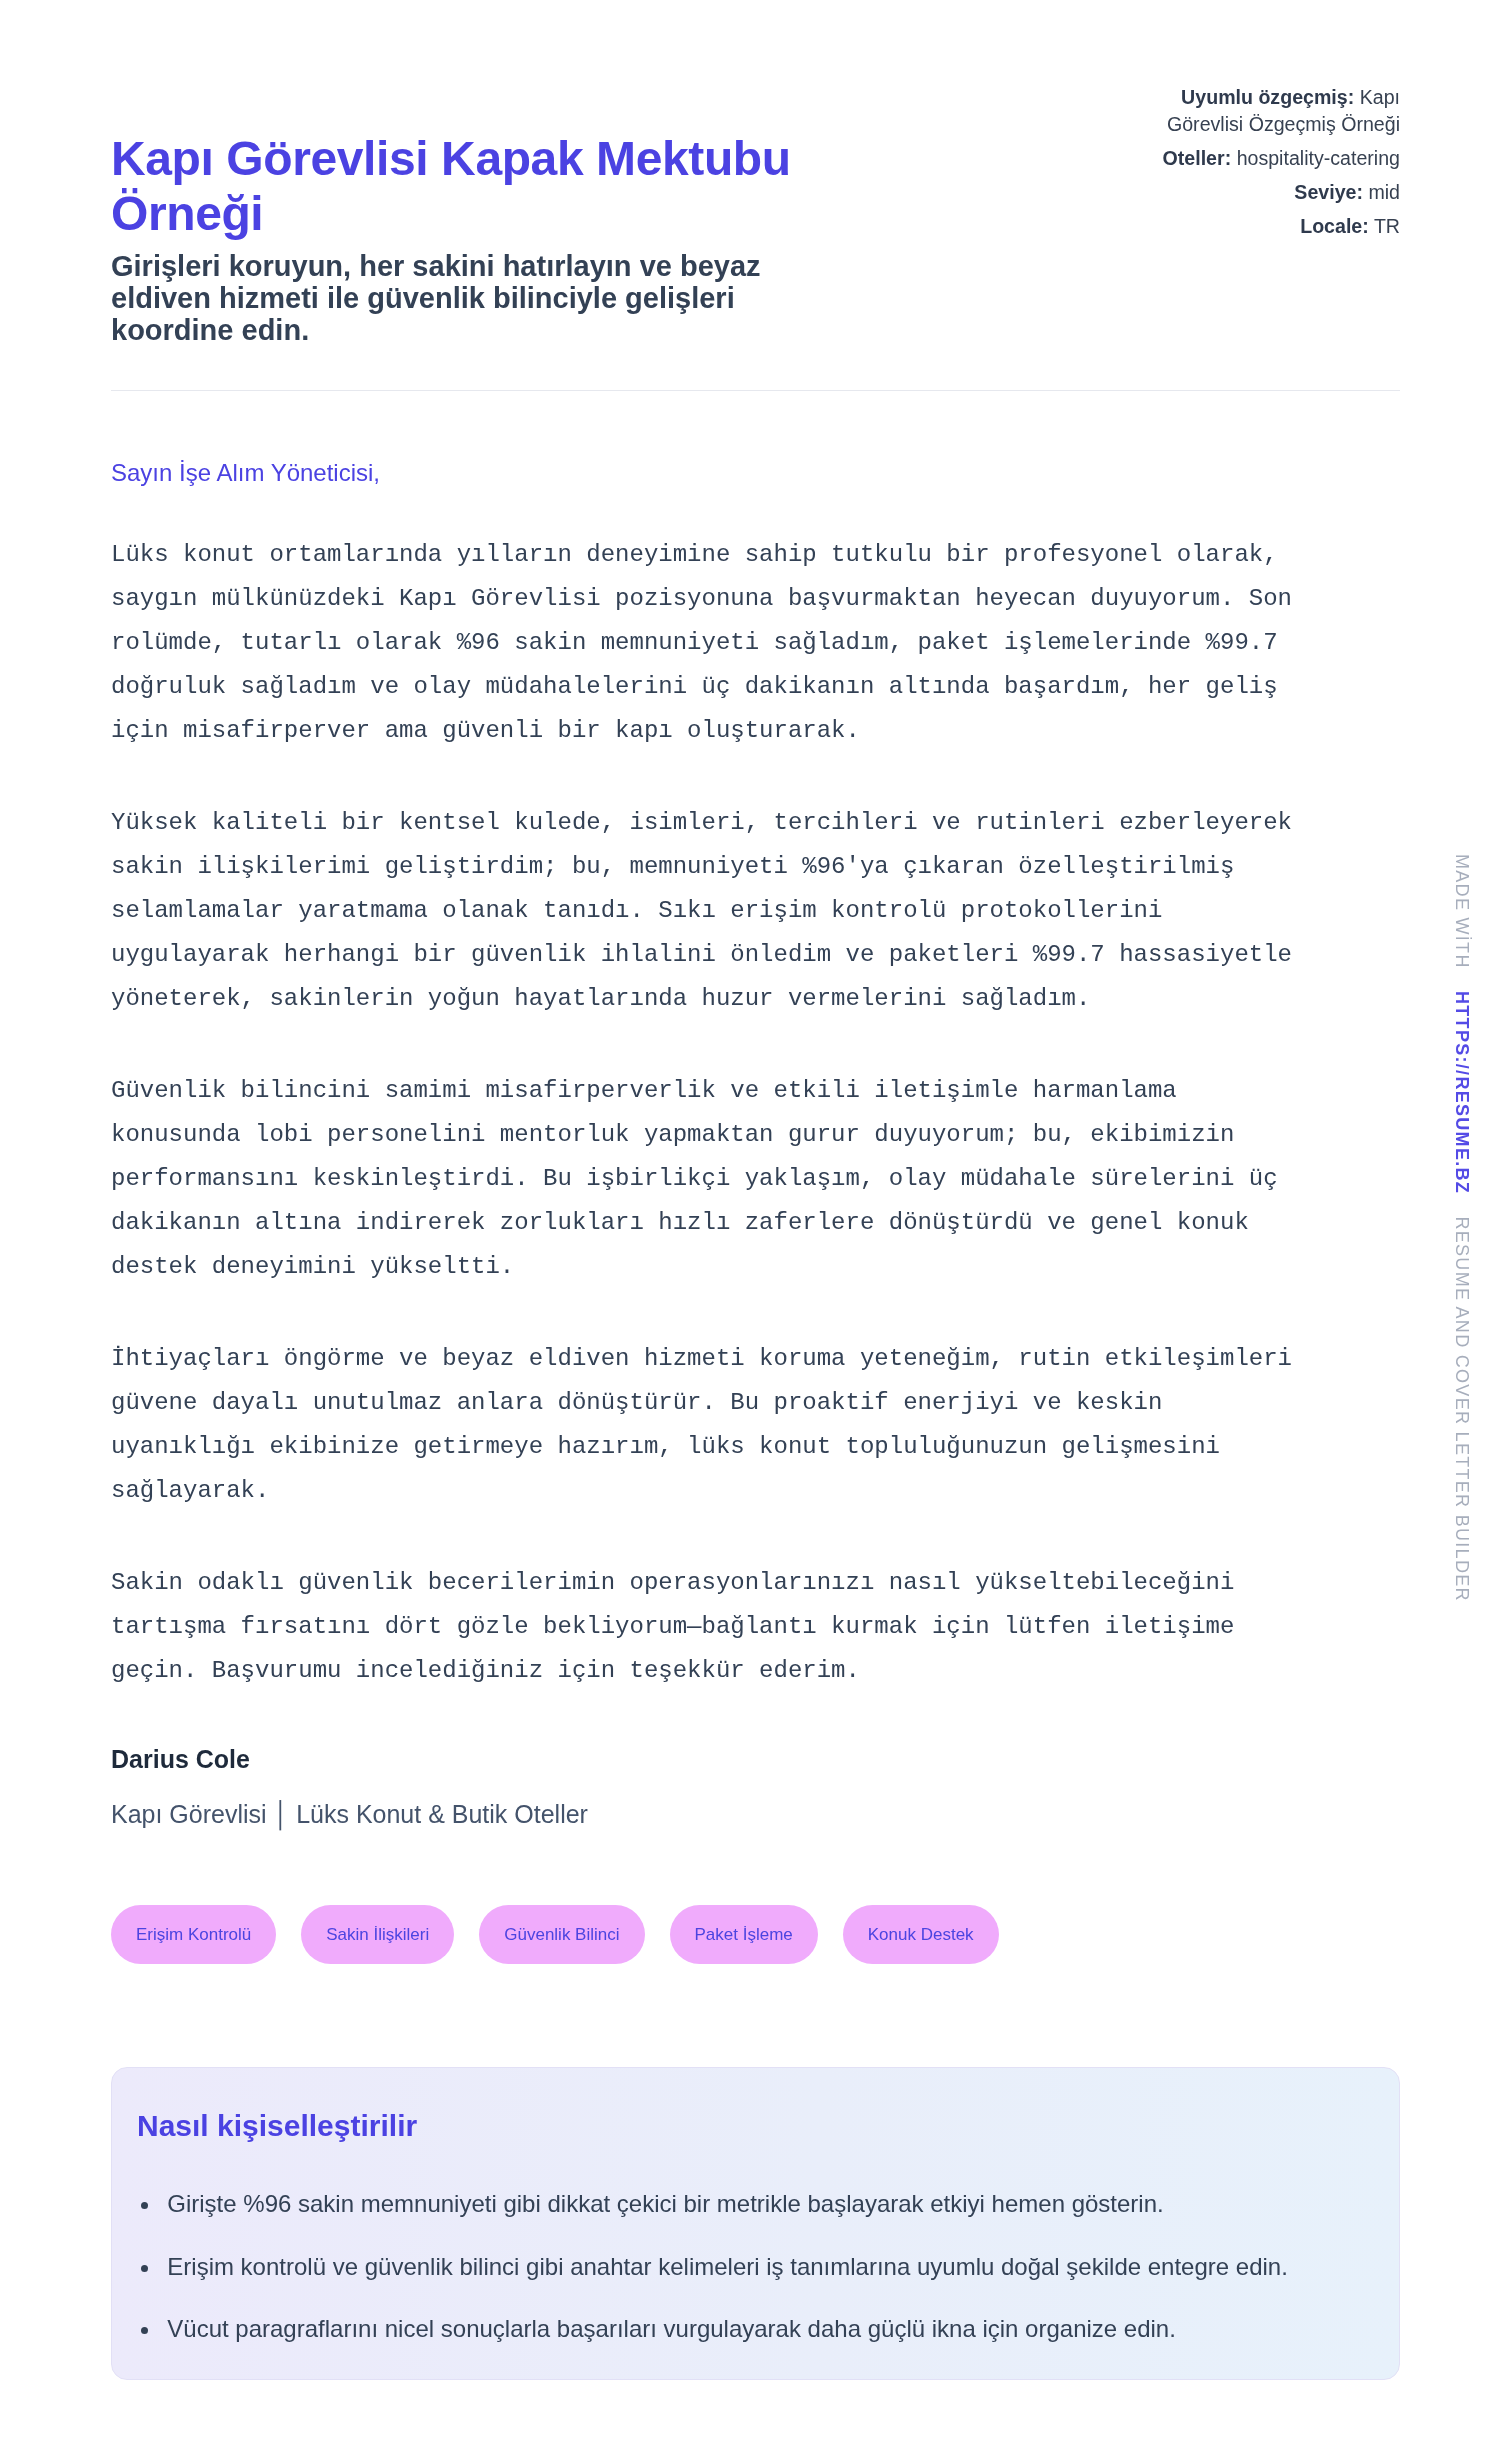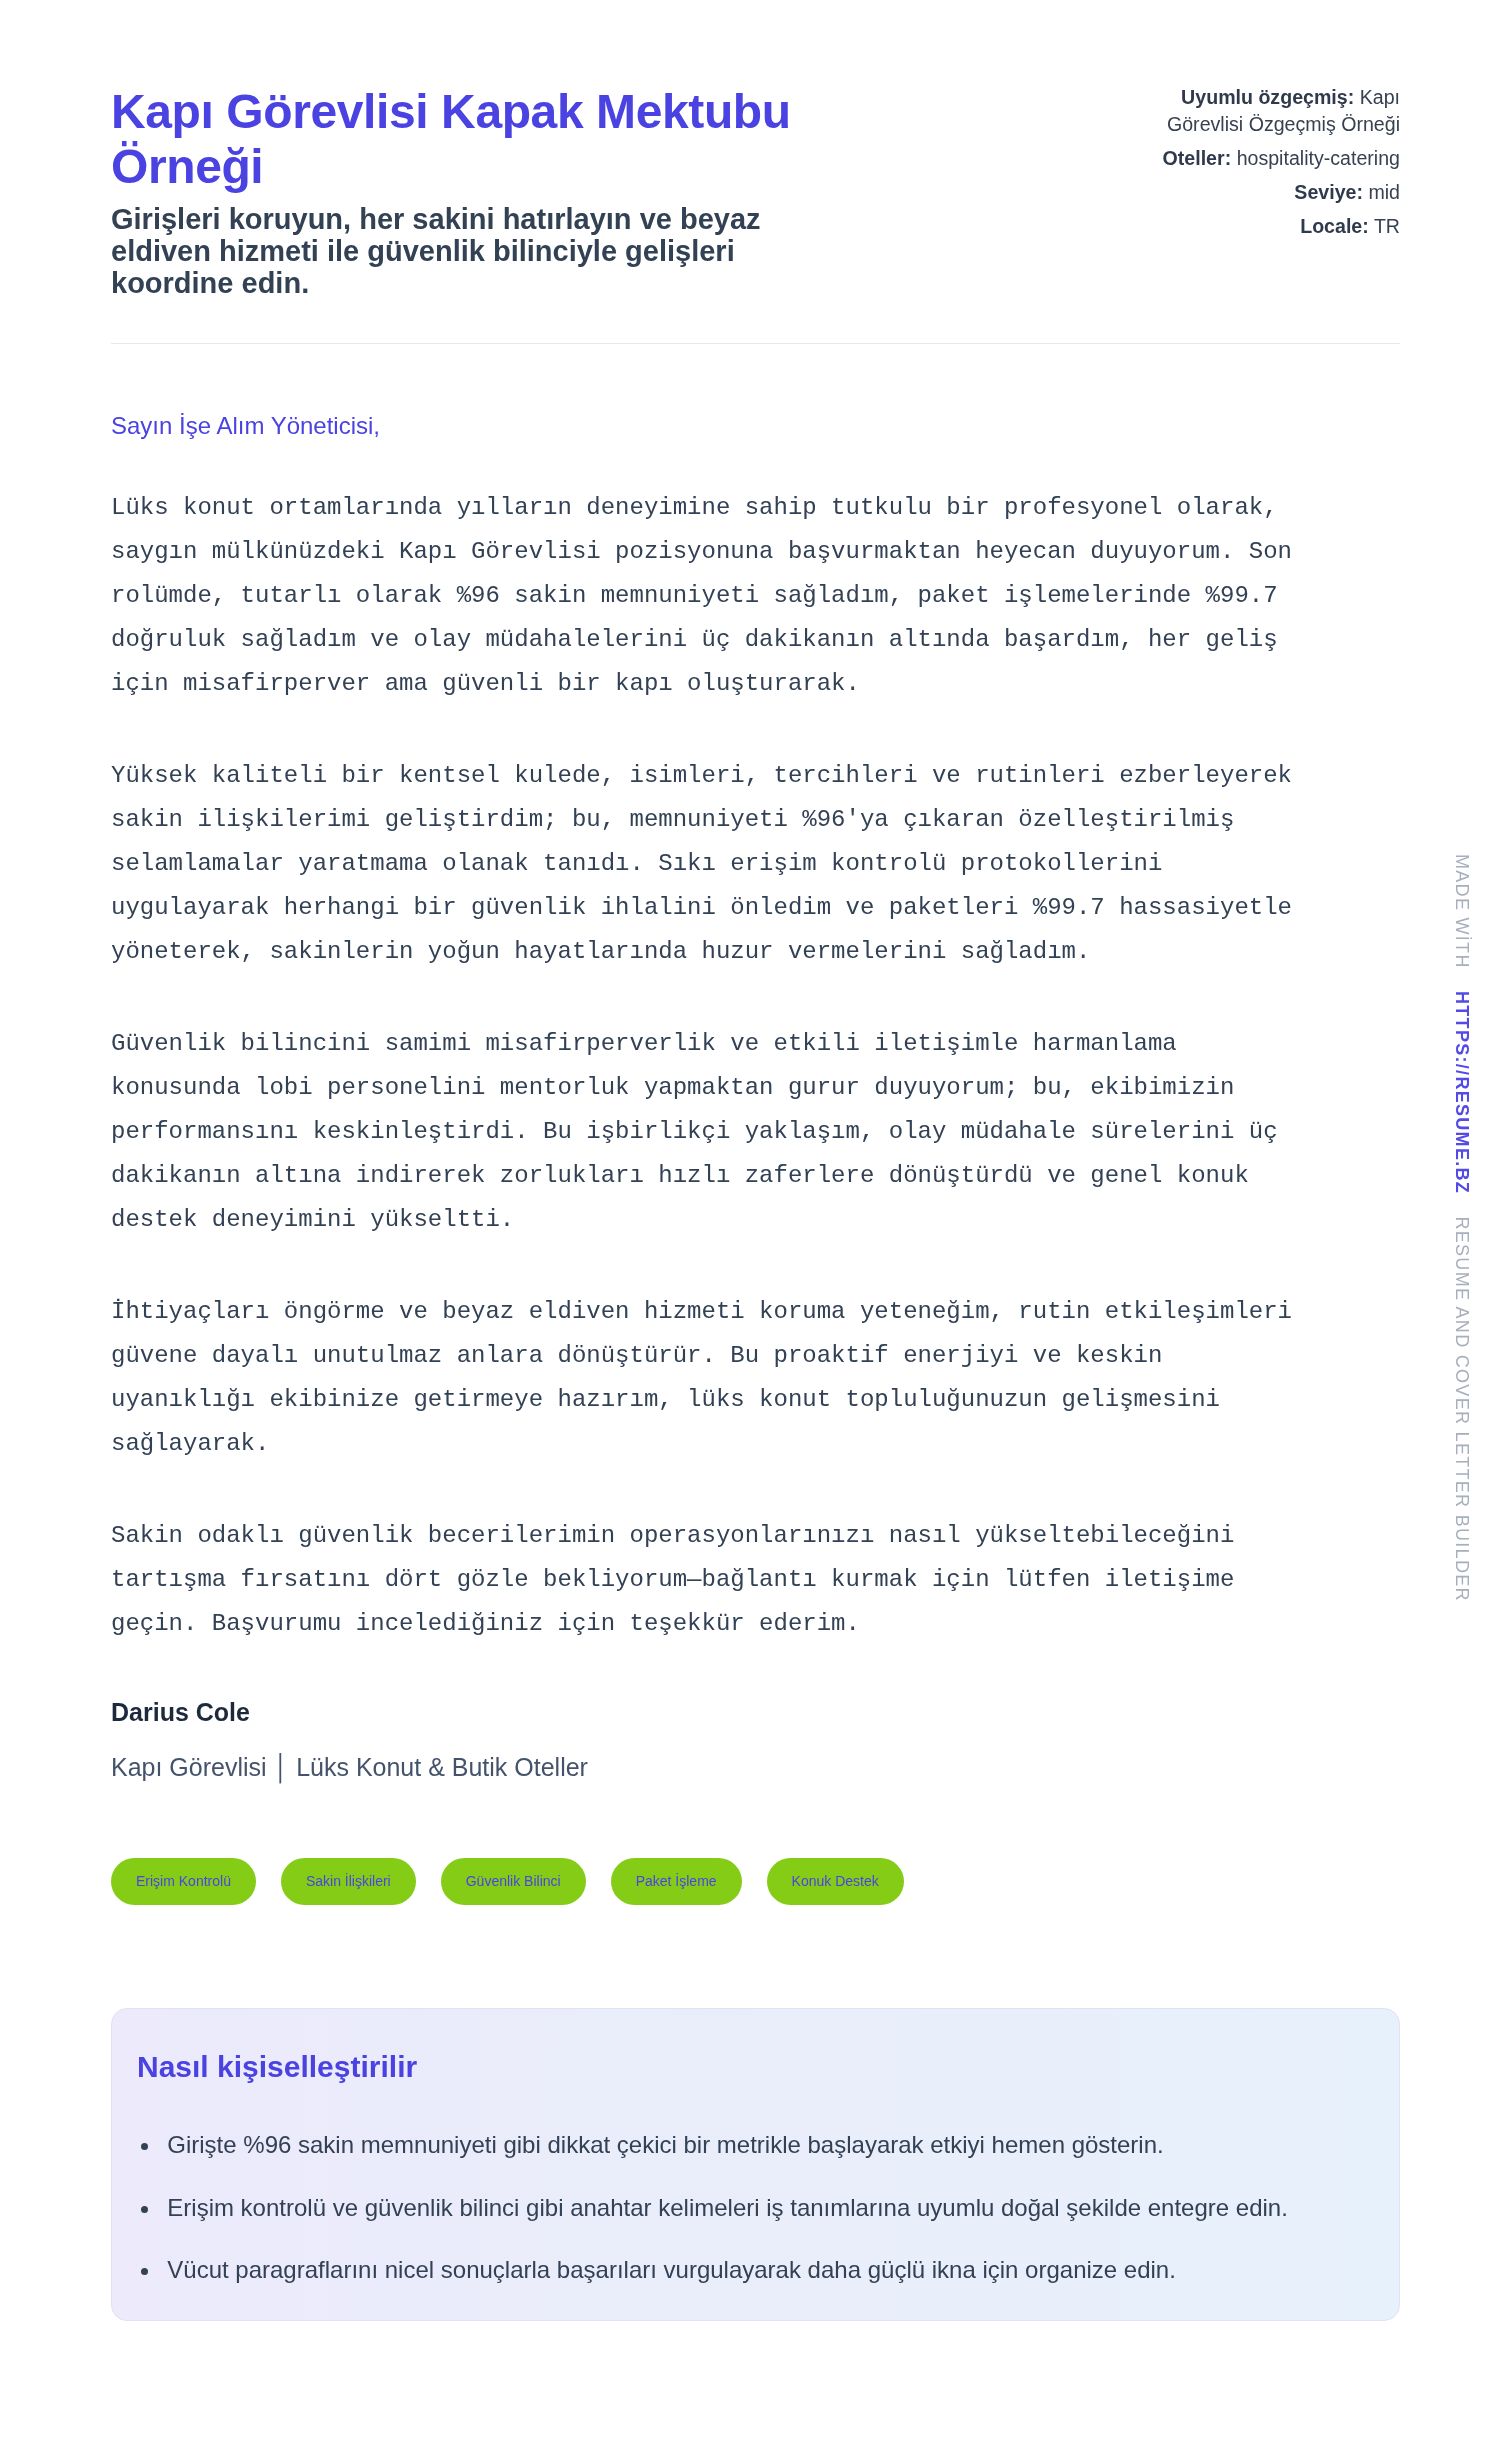--- a/index.html
+++ b/index.html
@@ -2,41 +2,41 @@
 <html style="font-size:14.2px"><head>
 <meta charset="utf-8">
 <style>
   html,body{margin:0;padding:0;background:#ffffff;}
   body{font-family:"Liberation Sans","DejaVu Sans",sans-serif;color:#334155;}
   .page{position:relative;width:1511px;height:2438px;background:#ffffff;overflow:hidden;}
   .content{width:1289px;margin:0 auto;padding-top:84px;position:relative;}
 
   
   .header{display:flex;justify-content:space-between;align-items:flex-start;}
-  .header-left{max-width:738px;}
+  .header-left{max-width:738px;margin-top:47px;}
   h1.title{margin:0;font-size:48px;line-height:55px;font-weight:700;color:#4b42e2;letter-spacing:-0.4px;}
   .subtitle{margin:9px 0 0 0;font-size:29px;line-height:32px;font-weight:600;color:#334155;}
   .meta{max-width:274px;margin-left:auto;text-align:right;font-size:19.6px;line-height:27px;color:#374151;}
   .meta-row{margin-bottom:7.1px;}
   .meta-row:last-child{margin-bottom:0;}
   .meta-row strong{font-weight:700;color:#2f3a4d;}
 
   .divider{border:none;border-top:0.9px solid #e6e8ee;margin:44px 0 0 0;}
 
   
   .salutation{margin:64px 0 0 0;font-size:24px;line-height:35px;font-weight:500;color:#4b42e2;}
   .para{margin:48px 0 0 0;font-size:24px;line-height:44px;color:#334155;max-width:1209px;font-family:Liberation Mono, monospace;}
   .para.first{margin-top:43px;}
   .sig-name{margin:50px 0 0 0;font-size:25px;line-height:32px;font-weight:700;color:#1e2a3b;}
   .sig-role{margin:21.3px 0 0 0;font-size:25px;line-height:36px;color:#44536b;}
 
   
   .tags{margin-top:73px;display:flex;flex-wrap:wrap;gap:25px;}
-  .tag{display:inline-block;background:#84cc16;color:#4c44e0;font-size:14px;line-height:23px;
-       font-weight:500;padding:12px 25px;border-radius:888px;white-space:nowrap;}
+  .tag{display:inline-block;background:#f0abfc;color:#4c44e0;font-size:17px;line-height:23px;
+       font-weight:500;padding:18px 25px;border-radius:888px;white-space:nowrap;}
 
   
   .howto{margin-top:103px;border-radius:16px;padding:41px 36px 28.5px 25px;
          background:linear-gradient(90deg,#eceafb 0%,#e9eefa 55%,#e7f1fb 100%);
          border:0.9px solid #e2e0f6;}
   .howto h2{margin:0;font-size:30px;line-height:34px;font-weight:700;color:#4b42e2;}
   .howto ul{margin:39px 0 0 0;padding-left:25px;max-width:1156px;list-style:disc;}
   .howto li{font-size:24px;line-height:43px;color:#334155;margin-bottom:19.6px;padding-left:5.3px;}
   .howto li:last-child{margin-bottom:0;}
 

